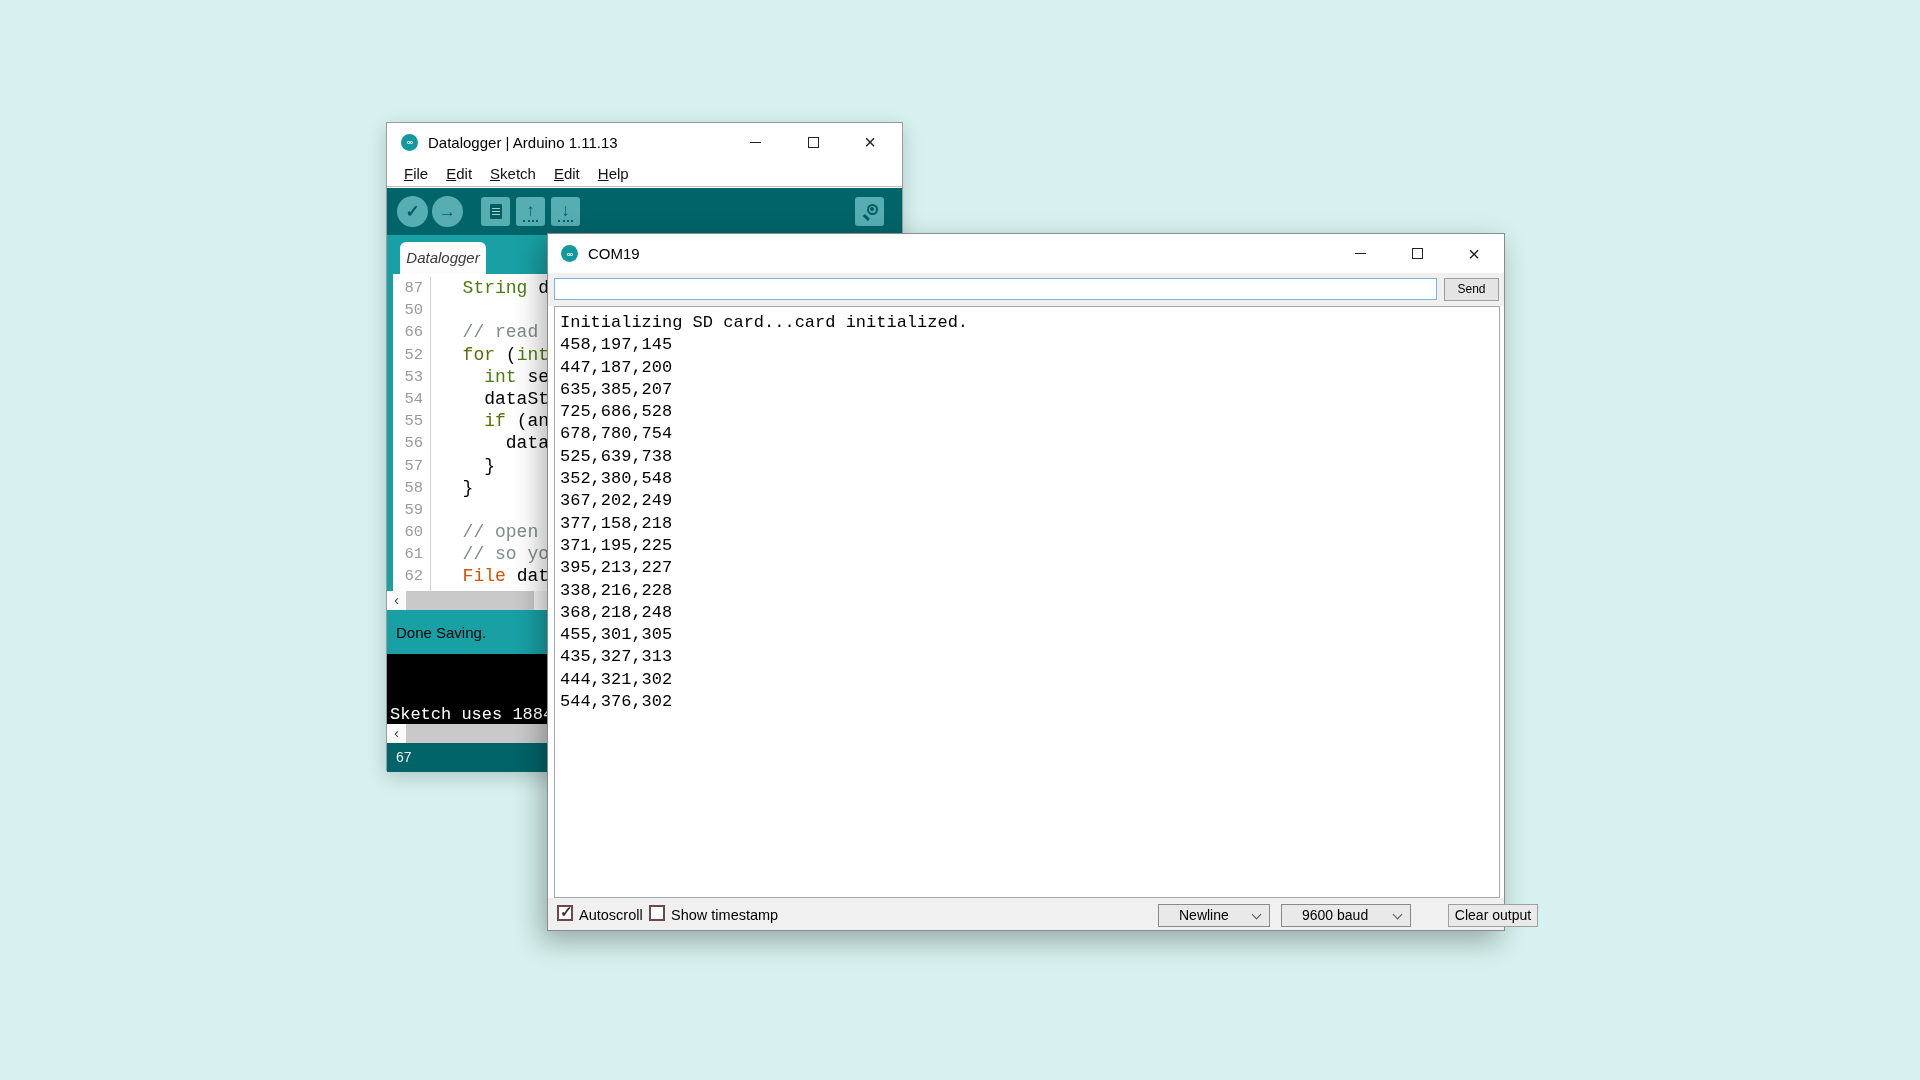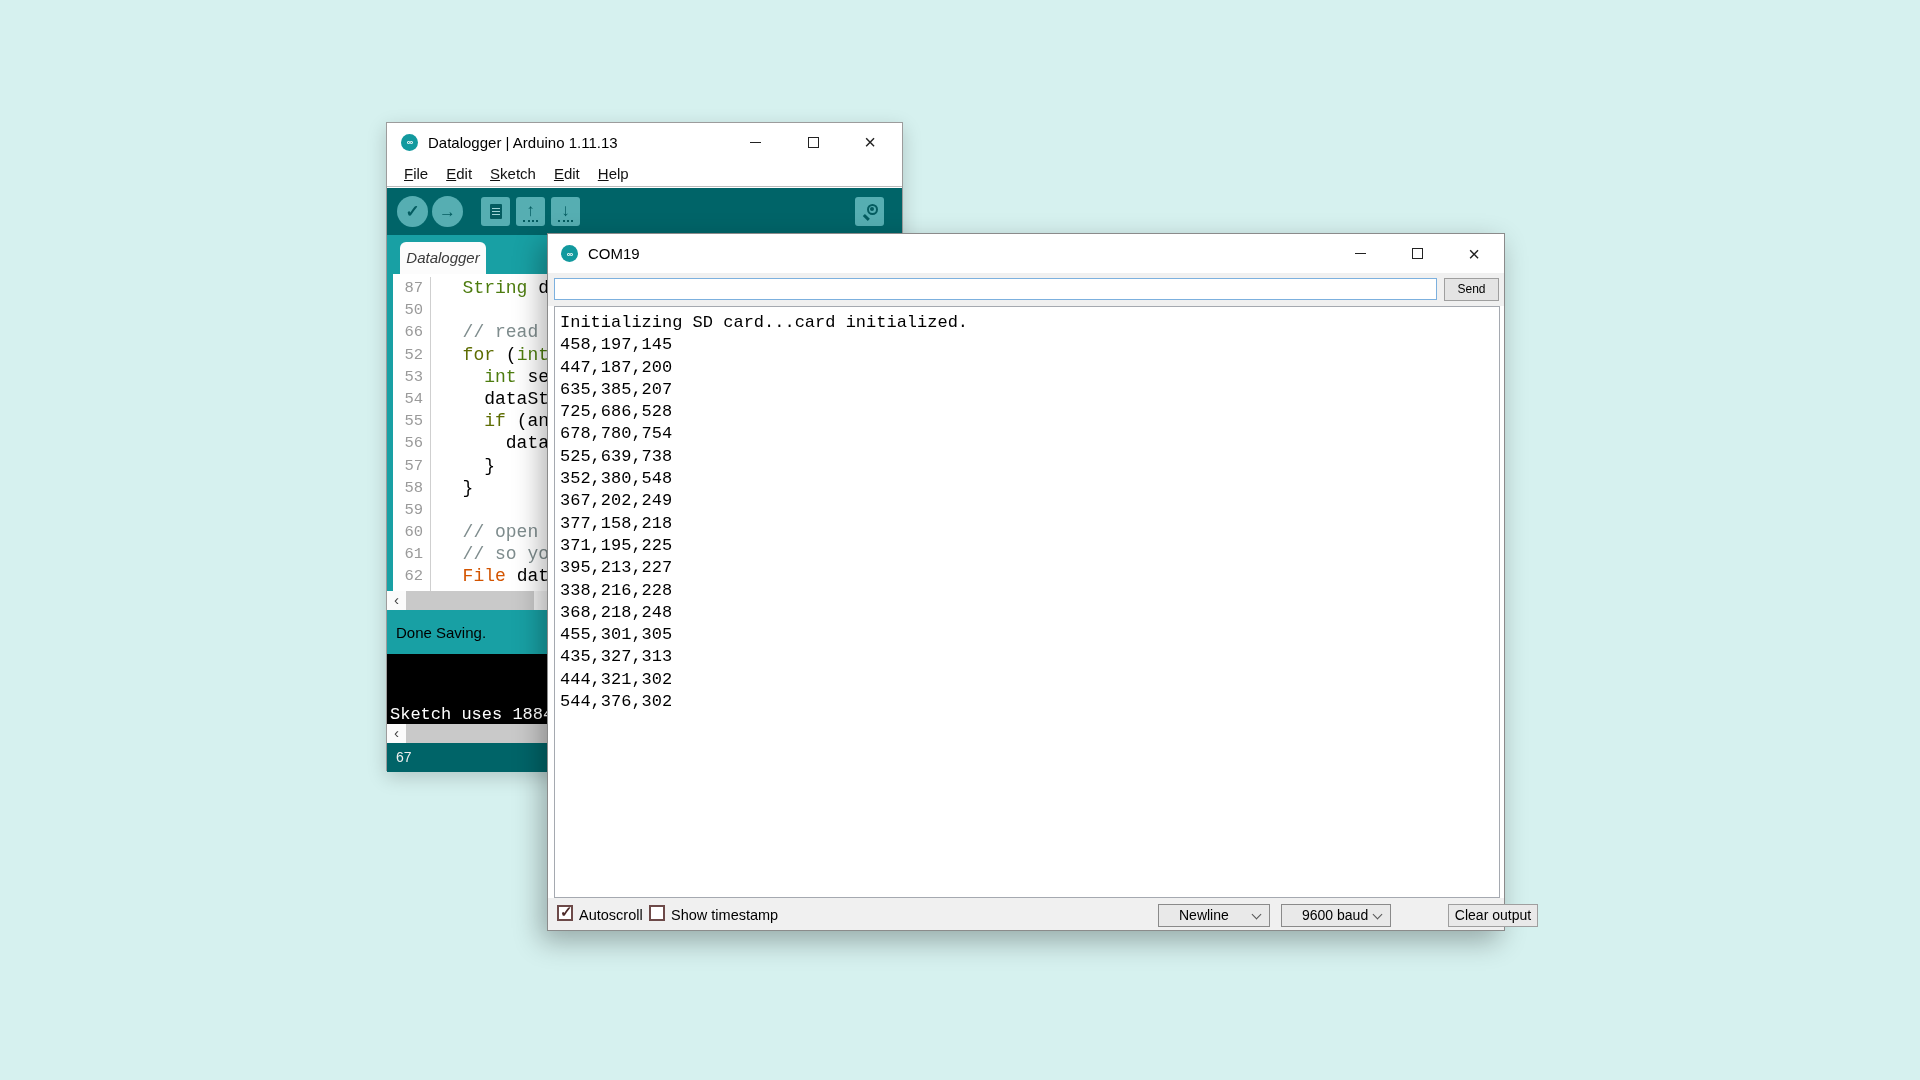--- a/index.html
+++ b/index.html
@@ -242,19 +242,19 @@
     </div>
     <span class="cb-label" style="left:31px;">Autoscroll</span>
 
     <div class="cb" style="left:101px;"></div>
     <span class="cb-label" style="left:123px;">Show timestamp</span>
 
     <div class="dd" style="left:610px; width:112px;">
       <span>Newline</span>
       <span class="caret"></span>
     </div>
-    <div class="dd" style="left:733px; width:110px;">
+    <div class="dd" style="left:733px; width:130px;">
       <span>9600 baud</span>
       <span class="caret"></span>
     </div>
     <div class="s-clear">Clear output</div>
   </div>
 </div>
 
 </body></html>

